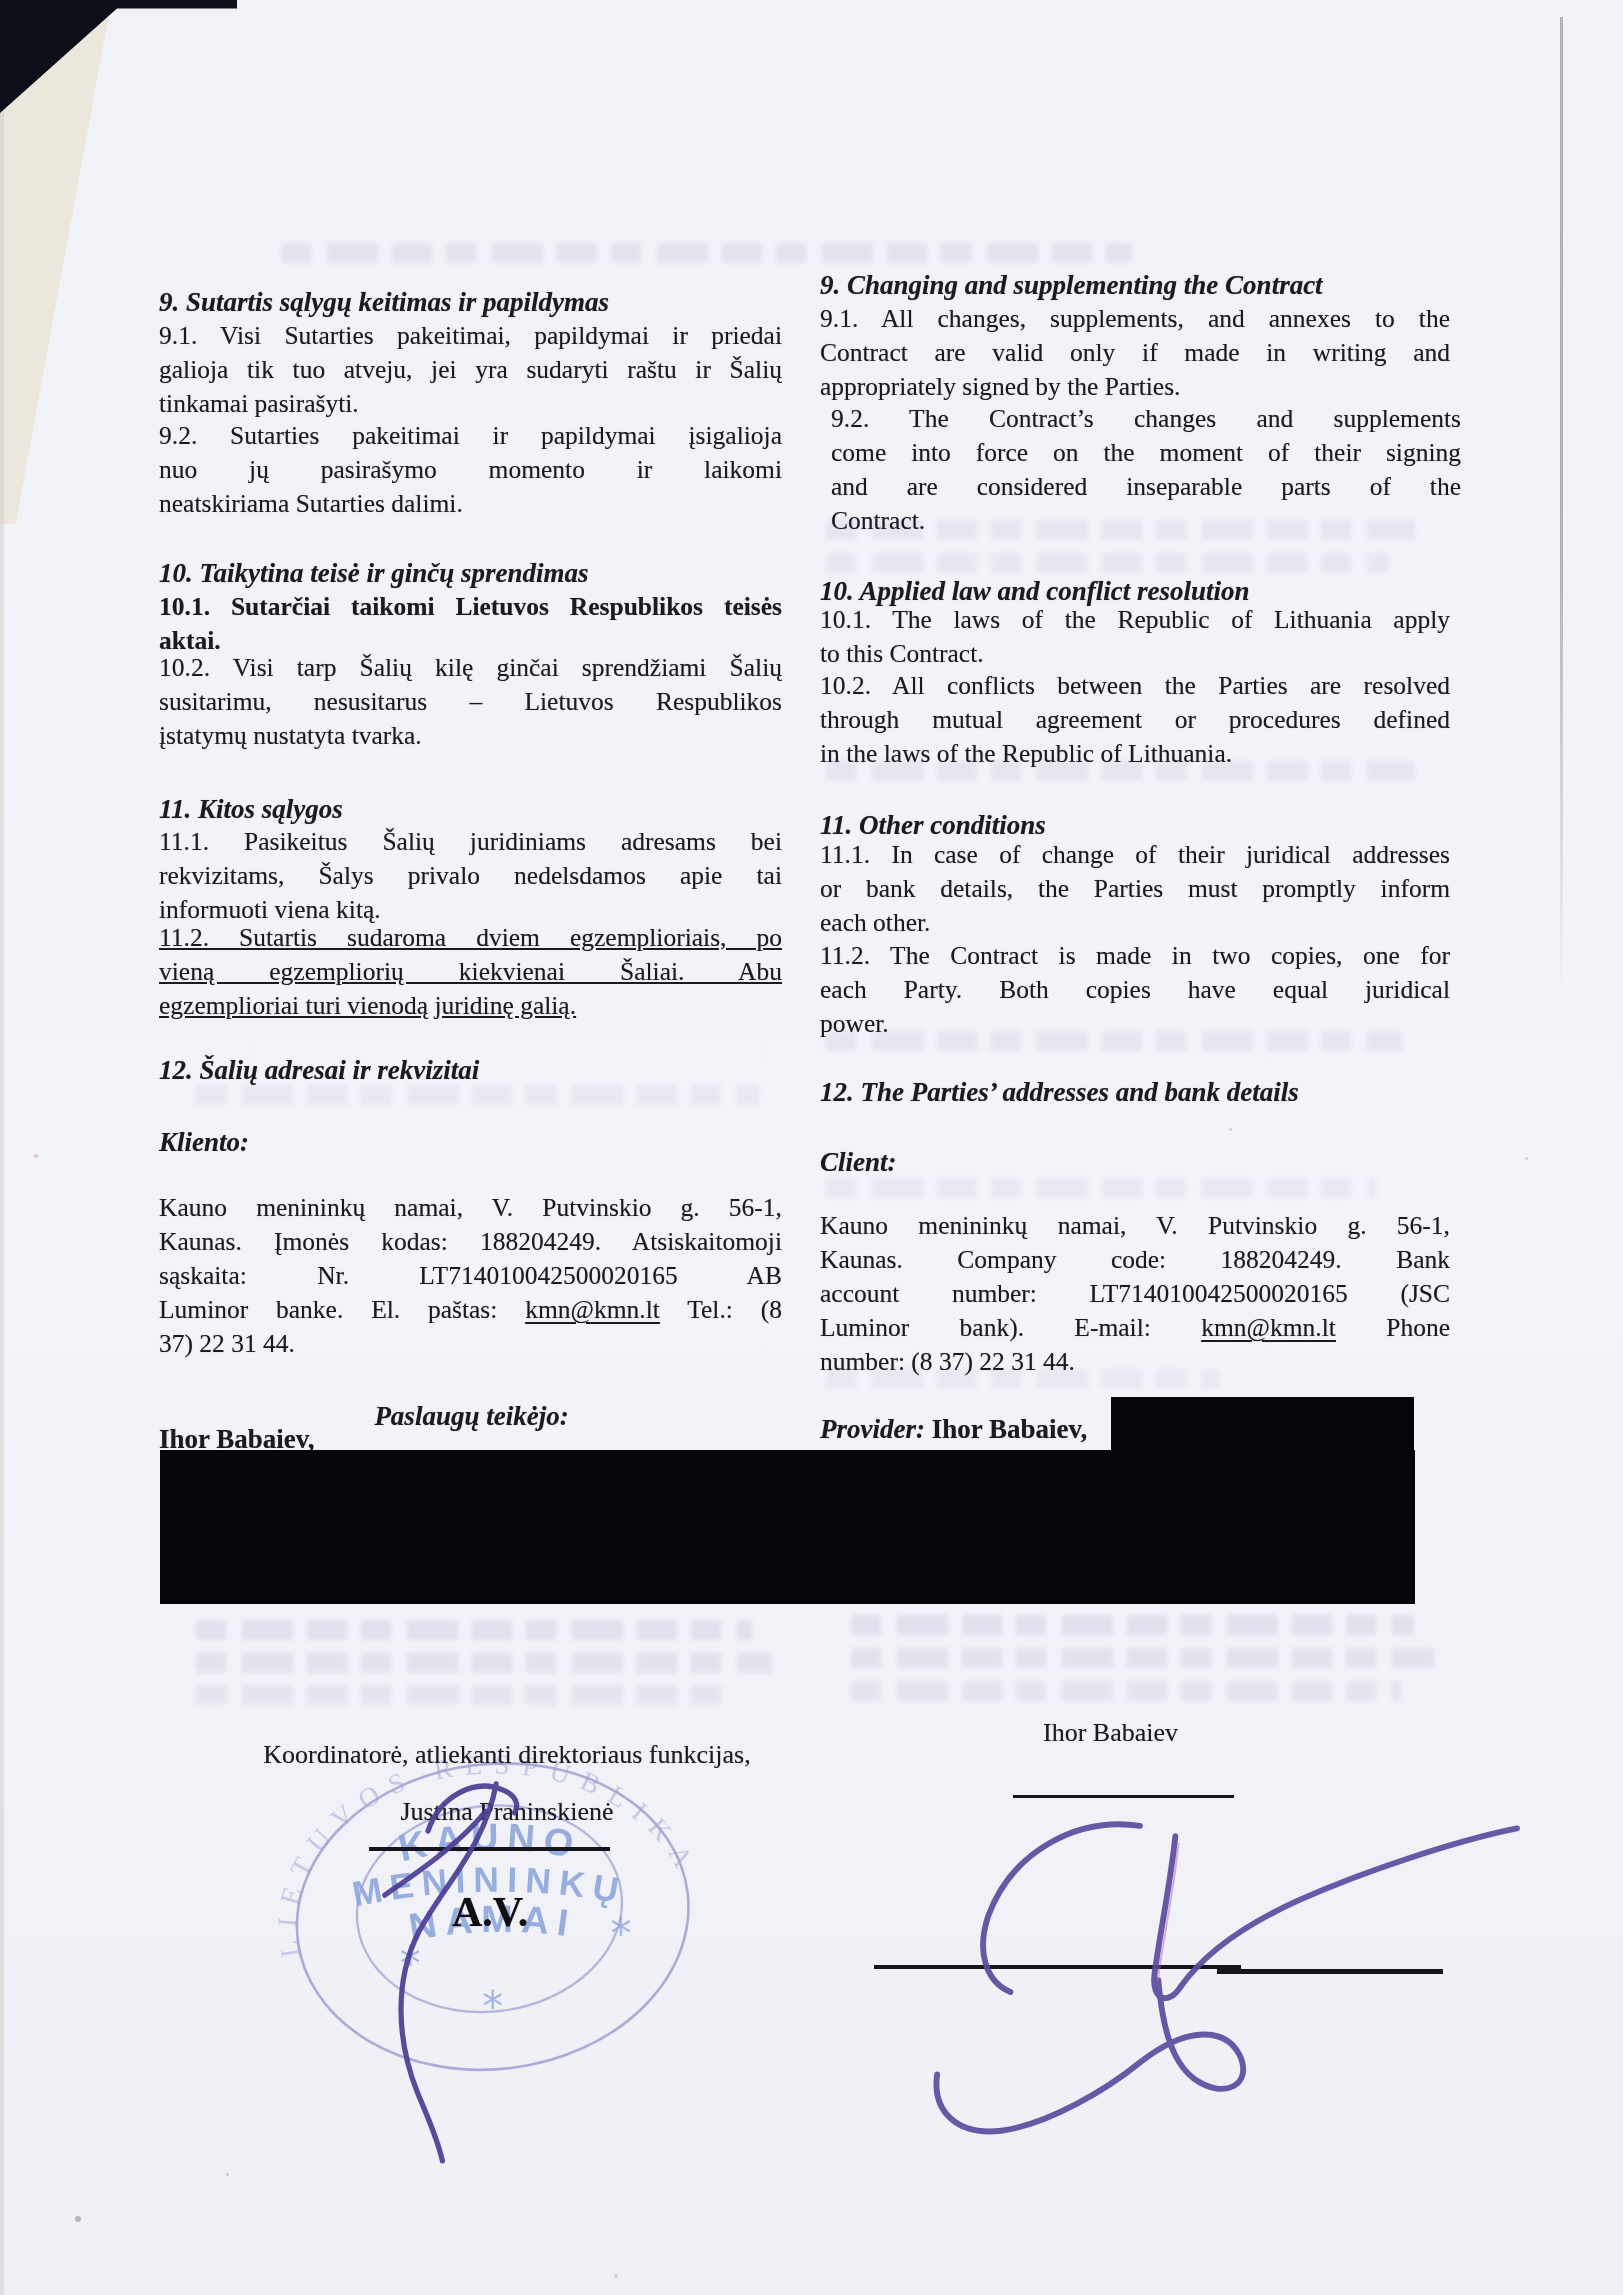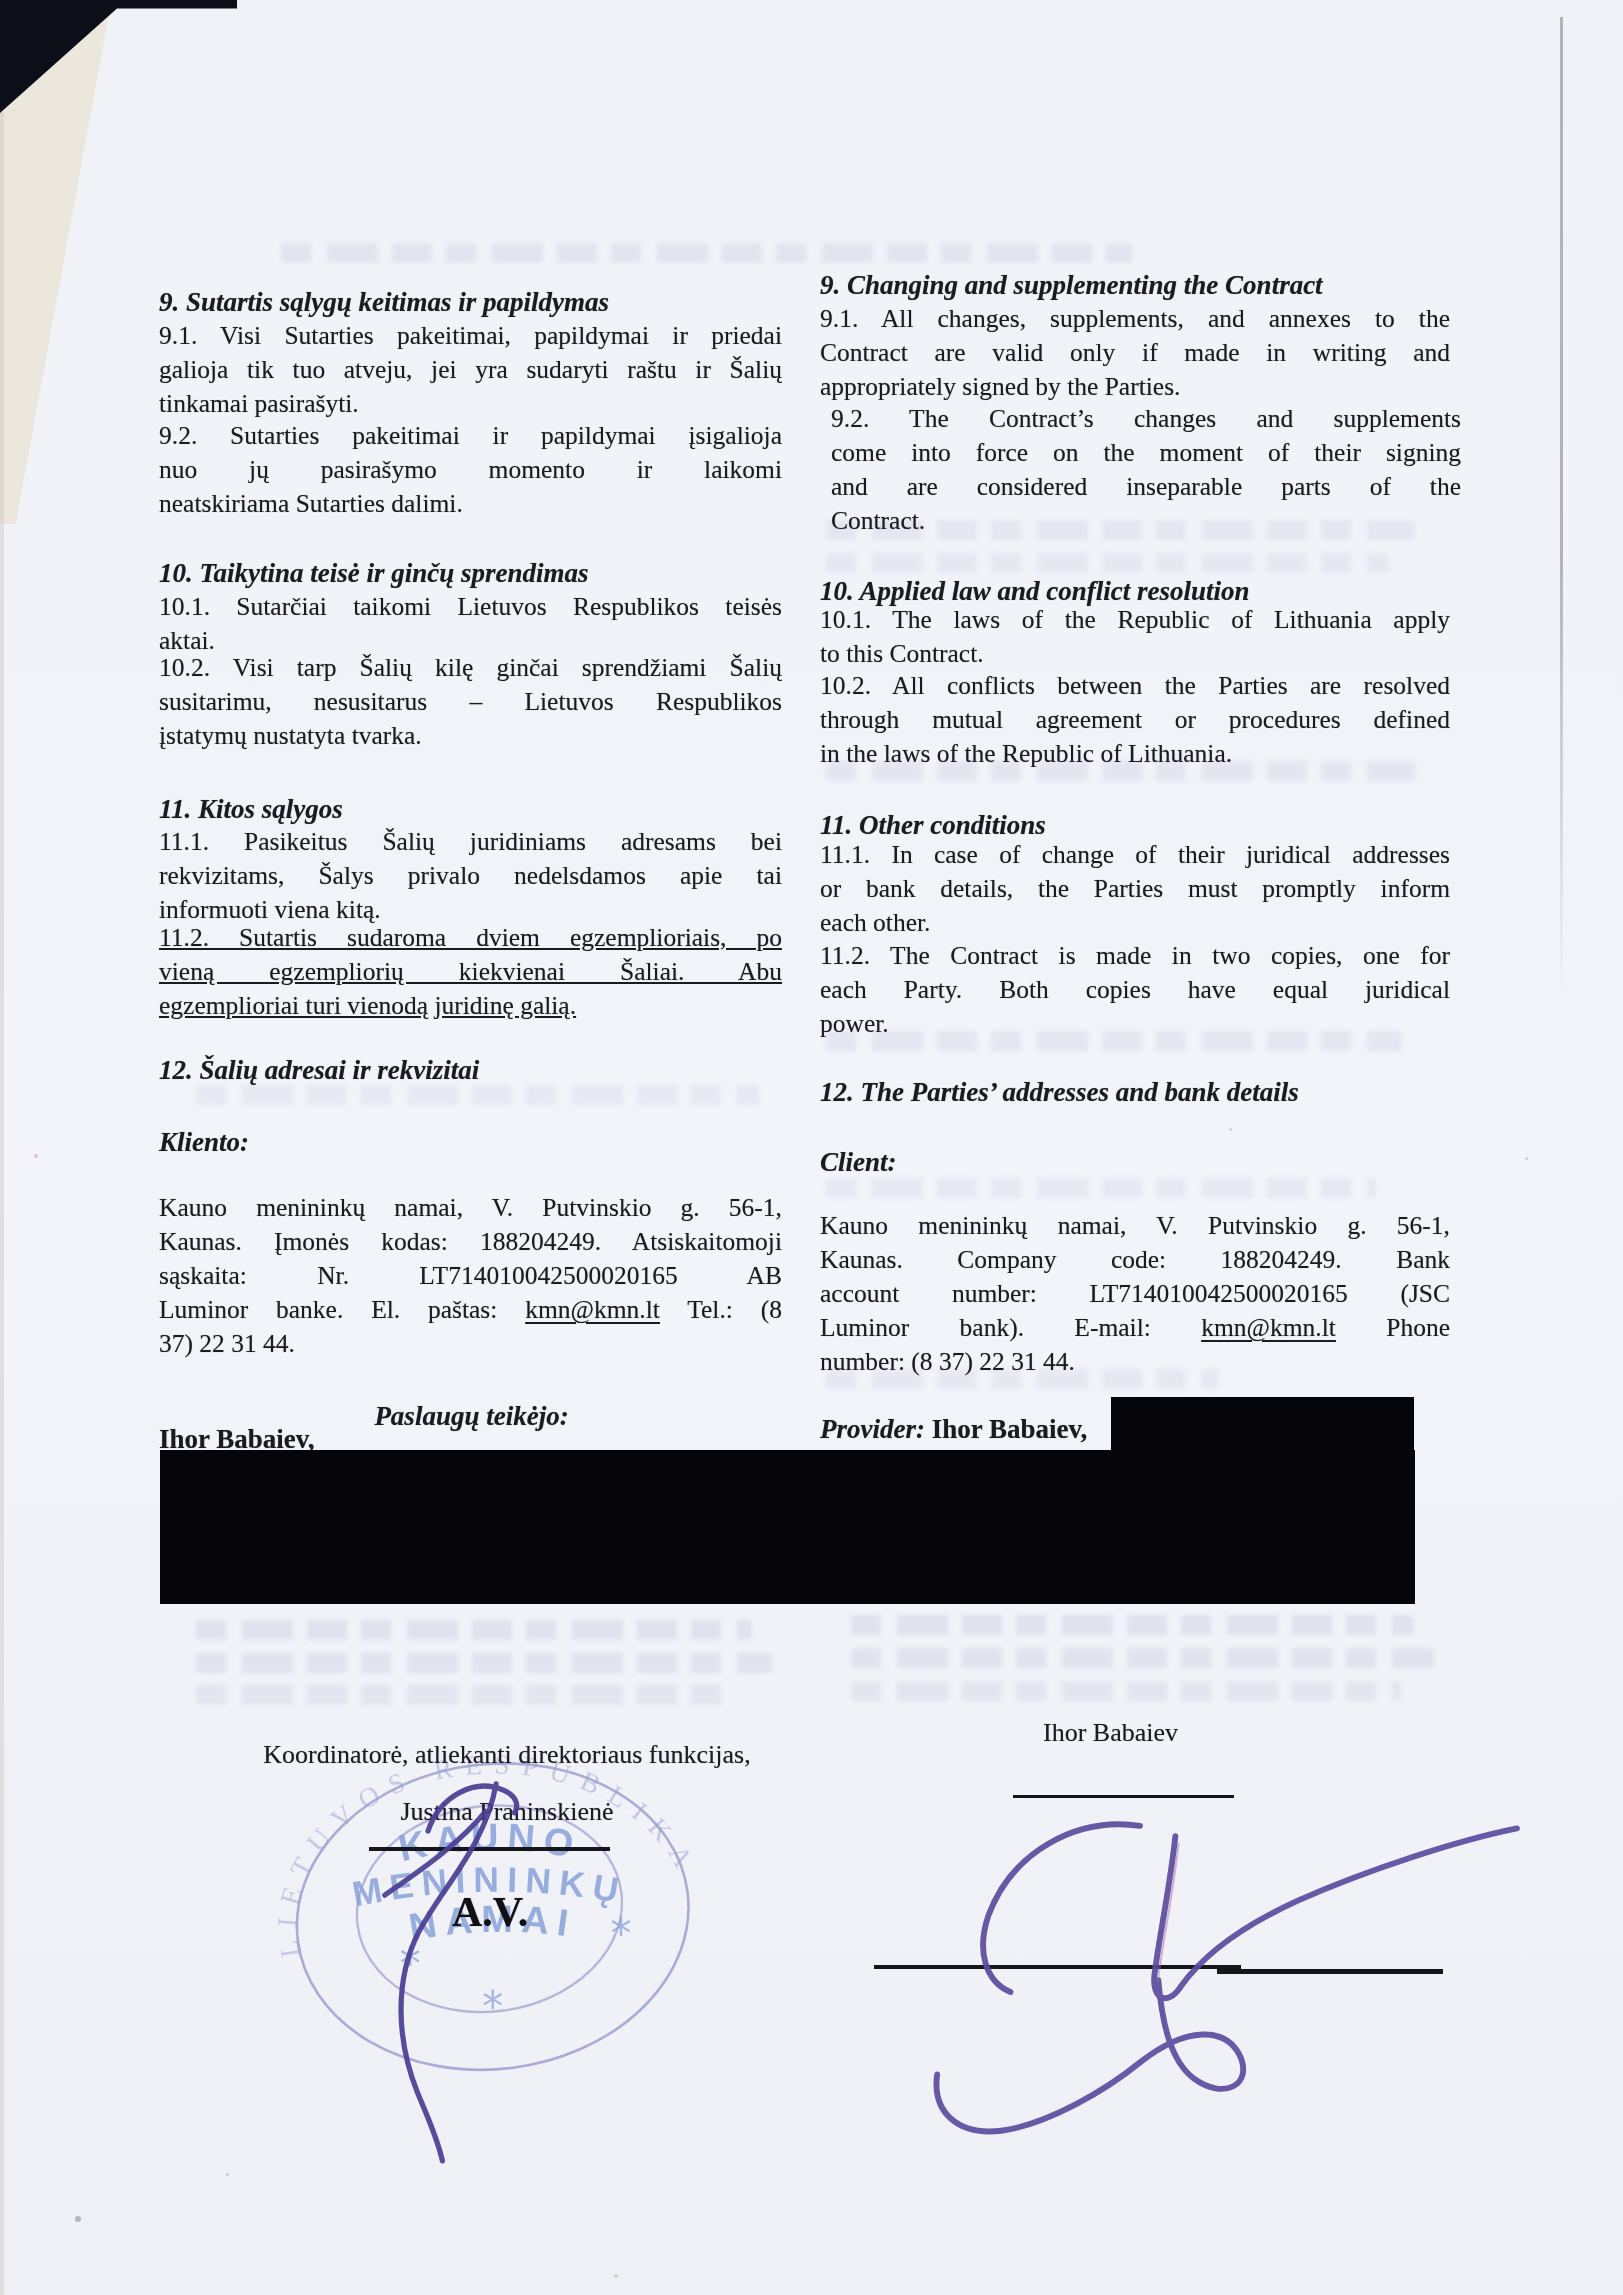--- a/index.html
+++ b/index.html
@@ -83,21 +83,21 @@
         <div class="ln jl">9.1. Visi Sutarties pakeitimai, papildymai ir priedai</div>
         <div class="ln jl">galioja tik tuo atveju, jei yra sudaryti raštu ir Šalių</div>
         <div class="ln">tinkamai pasirašyti.</div>
       </div>
       <div style="position: absolute; left: 159px; top: 419px; width: 623px;">
         <div class="ln jl">9.2. Sutarties pakeitimai ir papildymai įsigalioja</div>
         <div class="ln jl">nuo jų pasirašymo momento ir laikomi</div>
         <div class="ln">neatskiriama Sutarties dalimi.</div>
       </div>
       <div class="h" style="position: absolute; left: 159px; top: 556px; width: 623px;">10. Taikytina teisė ir ginčų sprendimas</div>
-      <div style="position: absolute; left: 159px; top: 590px; width: 623px;">
+      <div style="position: absolute; left: 159px; top: 590px; width: 623px; font-weight: bold;">
         <div class="ln jl">10.1. Sutarčiai taikomi Lietuvos Respublikos teisės</div>
         <div class="ln">aktai.</div>
       </div>
       <div style="position: absolute; left: 159px; top: 651px; width: 623px;">
         <div class="ln jl">10.2. Visi tarp Šalių kilę ginčai sprendžiami Šalių</div>
         <div class="ln jl">susitarimu, nesusitarus – Lietuvos Respublikos</div>
         <div class="ln">įstatymų nustatyta tvarka.</div>
       </div>
       <div class="h" style="position: absolute; left: 159px; top: 792px; width: 623px;">11. Kitos sąlygos</div>
       <div style="position: absolute; left: 159px; top: 825px; width: 623px;">

